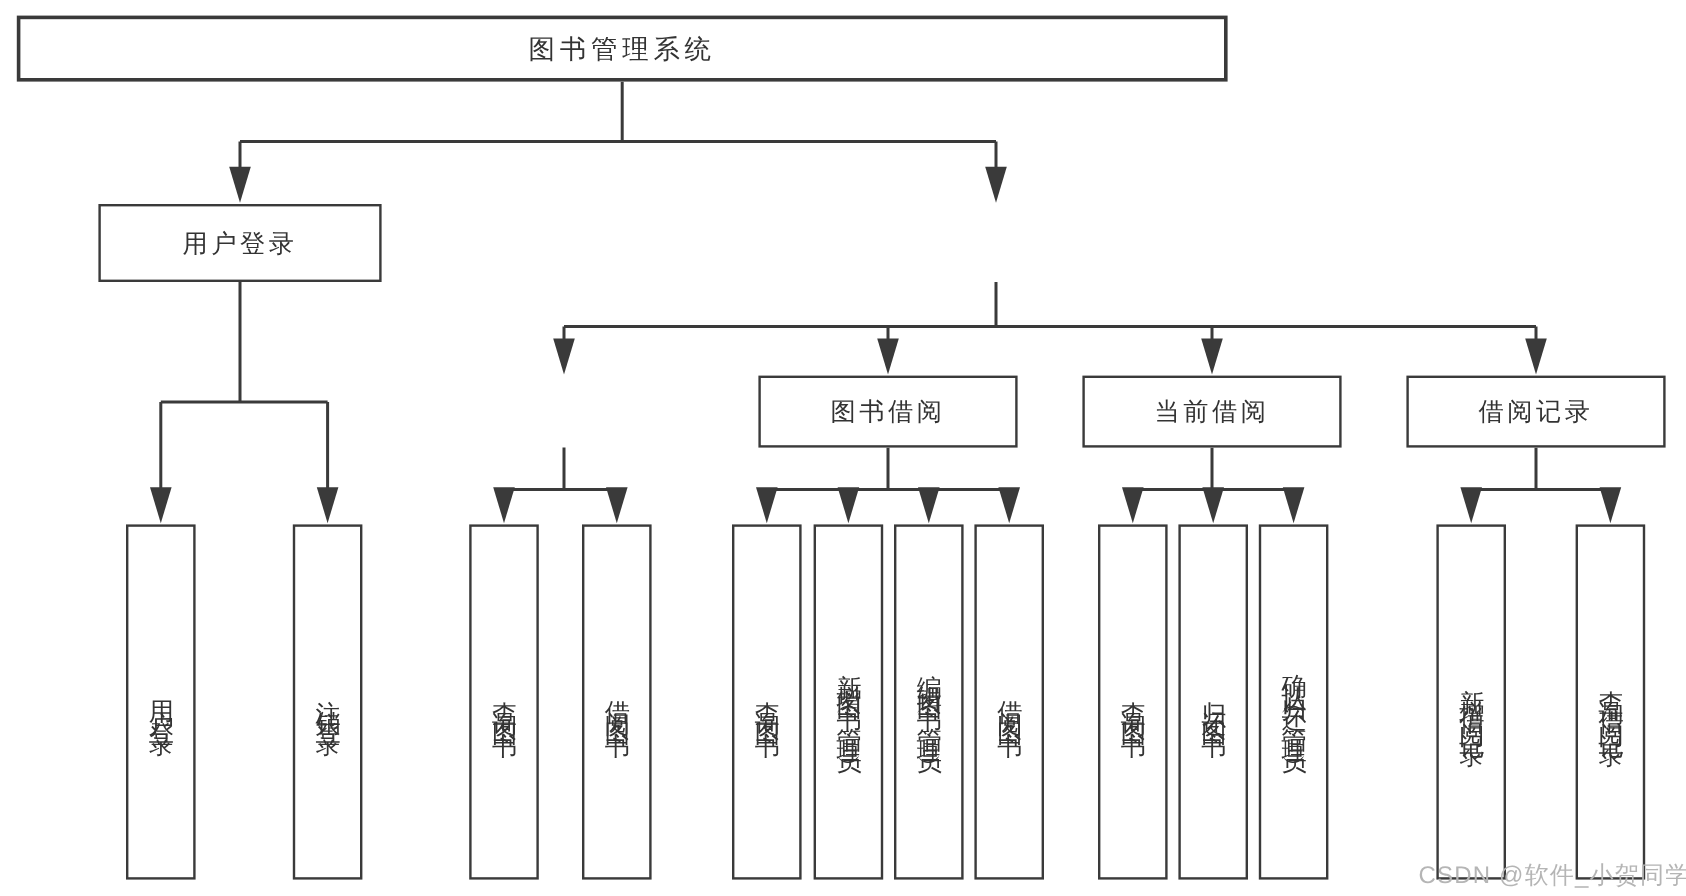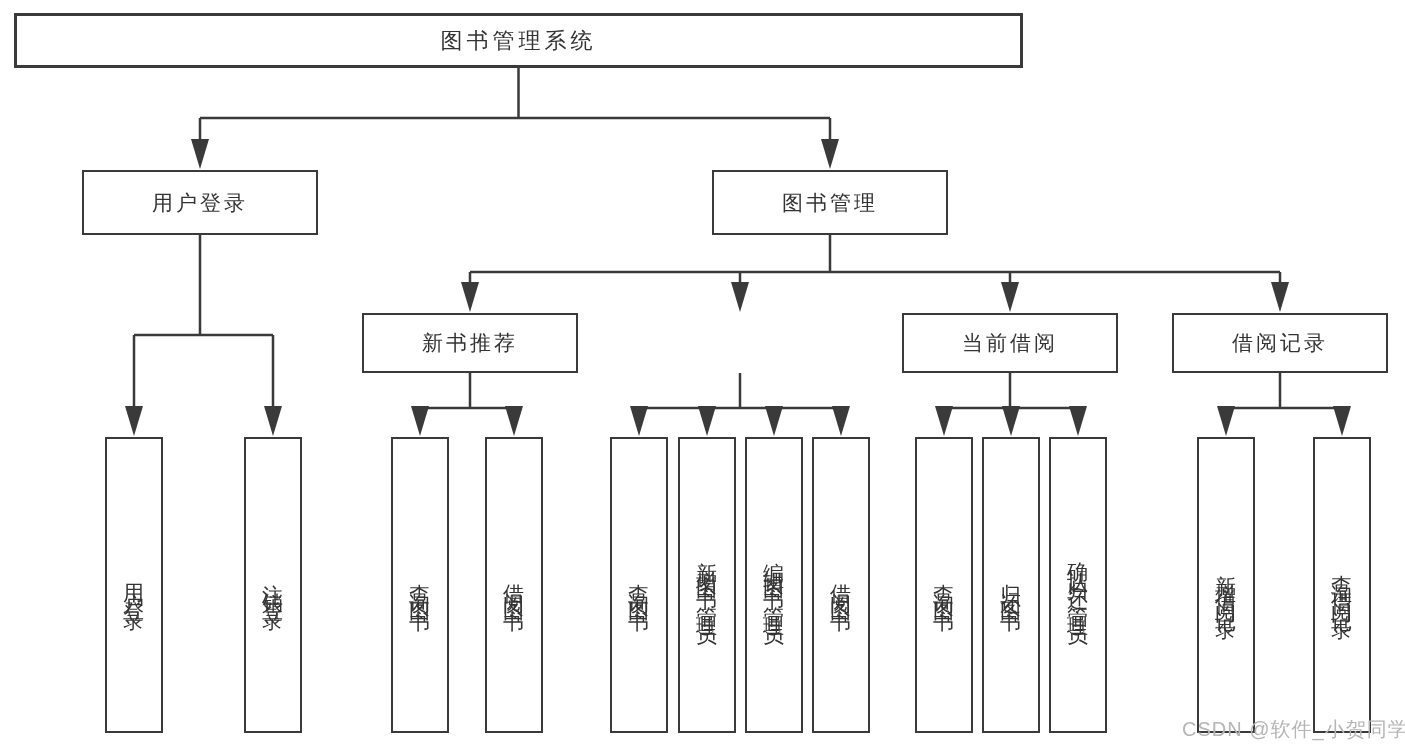--- a/index.html
+++ b/index.html
@@ -116,23 +116,22 @@
     <polygon points="935,406 953,406 944,436"></polygon>
     <polygon points="1002,406 1020,406 1011,436"></polygon>
     <polygon points="1069,406 1087,406 1078,436"></polygon>
     <polygon points="1217,406 1235,406 1226,436"></polygon>
     <polygon points="1333,406 1351,406 1342,436"></polygon>
   </svg>
 
   <div class="box root-box">图书管理系统</div>
 
   <div class="box h-box lvl2" style="left:82px;">用户登录</div>
-  <div class="box h-box lvl2" style="left:712px;">图书管理</div>
 
-  <div class="box h-box lvl3" style="left:362px;">新书推荐</div>
+  <div class="box h-box lvl3" style="left:632px;">图书借阅</div>
   <div class="box h-box lvl3" style="left:902px;">当前借阅</div>
   <div class="box h-box lvl3" style="left:1172px;">借阅记录</div>
 
   <div class="box v-box" style="left:105px;">
     <span class="v-text">用户登录</span>
   </div>
   <div class="box v-box" style="left:244px;">
     <span class="v-text">注销登录</span>
   </div>
 

